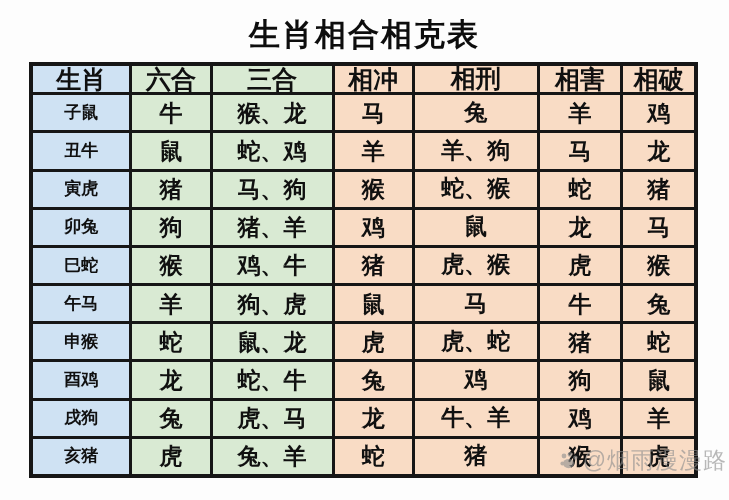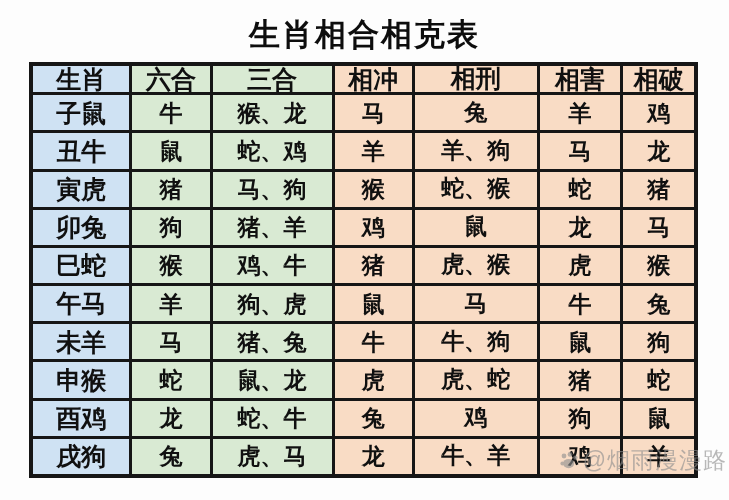--- a/index.html
+++ b/index.html
@@ -28,21 +28,21 @@
   }
   th,td{
     border:3px solid var(--border);
     text-align:center;vertical-align:middle;
     padding:0;height:26px;line-height:1.05;
     font-weight:bold;color:#101010;
     overflow:hidden;white-space:nowrap;
   }
   th{font-size:25px;}
   td{font-size:23px;}
-  td.c0{font-size:25px;}
+  td.c0{font-size:17px;}
   .c0{width:15%;background:var(--blue);}
   .c1{width:12%;background:var(--green);}
   .c2{width:18.5%;background:var(--green);}
   .c3{width:12%;background:var(--peach);}
   .c4{width:19%;background:var(--peach);font-family:Liberation Serif, serif;}
   .c5{width:12.5%;background:var(--peach);}
   .c6{width:11%;background:var(--peach);}
   .watermark{
     position:absolute;right:2px;bottom:24px;
     display:flex;align-items:center;gap:4px;
@@ -119,29 +119,20 @@
         <tr>
           <td class="c0">午马</td>
           <td class="c1">羊</td>
           <td class="c2">狗、虎</td>
           <td class="c3">鼠</td>
           <td class="c4">马</td>
           <td class="c5">牛</td>
           <td class="c6">兔</td>
         </tr>
         <tr>
-          <td class="c0">未羊</td>
-          <td class="c1">马</td>
-          <td class="c2">猪、兔</td>
-          <td class="c3">牛</td>
-          <td class="c4">牛、狗</td>
-          <td class="c5">鼠</td>
-          <td class="c6">狗</td>
-        </tr>
-        <tr>
           <td class="c0">申猴</td>
           <td class="c1">蛇</td>
           <td class="c2">鼠、龙</td>
           <td class="c3">虎</td>
           <td class="c4">虎、蛇</td>
           <td class="c5">猪</td>
           <td class="c6">蛇</td>
         </tr>
         <tr>
           <td class="c0">酉鸡</td>
@@ -154,20 +145,29 @@
         </tr>
         <tr>
           <td class="c0">戌狗</td>
           <td class="c1">兔</td>
           <td class="c2">虎、马</td>
           <td class="c3">龙</td>
           <td class="c4">牛、羊</td>
           <td class="c5">鸡</td>
           <td class="c6">羊</td>
         </tr>
+        <tr>
+          <td class="c0">亥猪</td>
+          <td class="c1">虎</td>
+          <td class="c2">兔、羊</td>
+          <td class="c3">蛇</td>
+          <td class="c4">猪</td>
+          <td class="c5">猴</td>
+          <td class="c6">虎</td>
+        </tr>
       </tbody>
   </table>
 </div>
 
 <div class="watermark">
   <span>
     <svg width="20" height="20" viewBox="0 0 20 20" fill="currentColor">
       <circle cx="5" cy="5" r="2.4"></circle>
       <circle cx="11" cy="3.4" r="2.4"></circle>
       <circle cx="16.4" cy="6.6" r="2.2"></circle>

